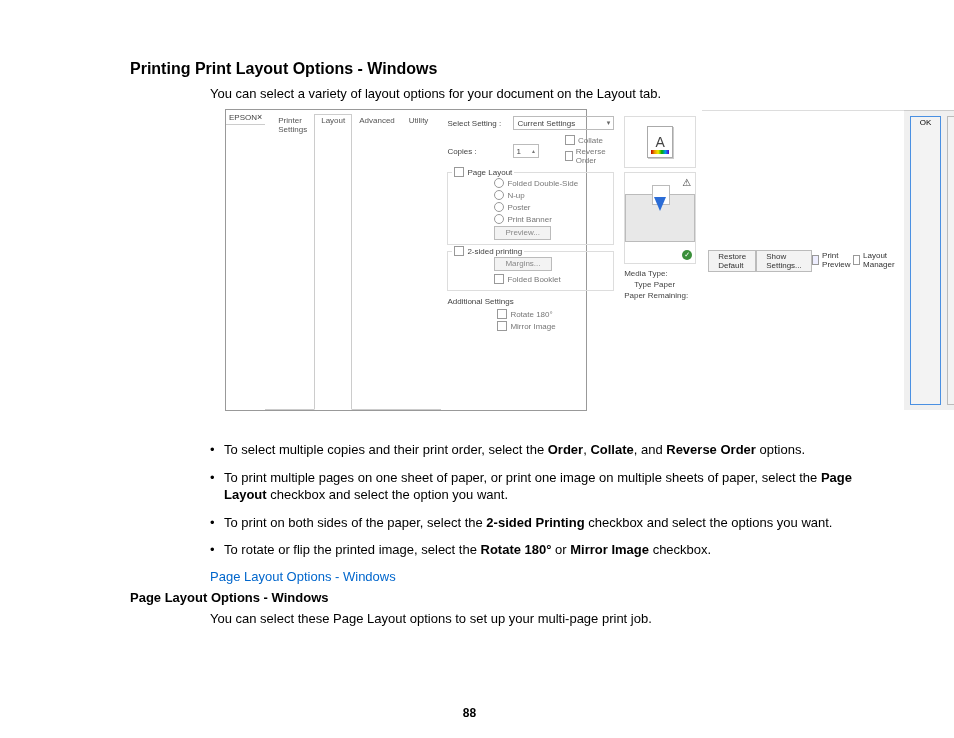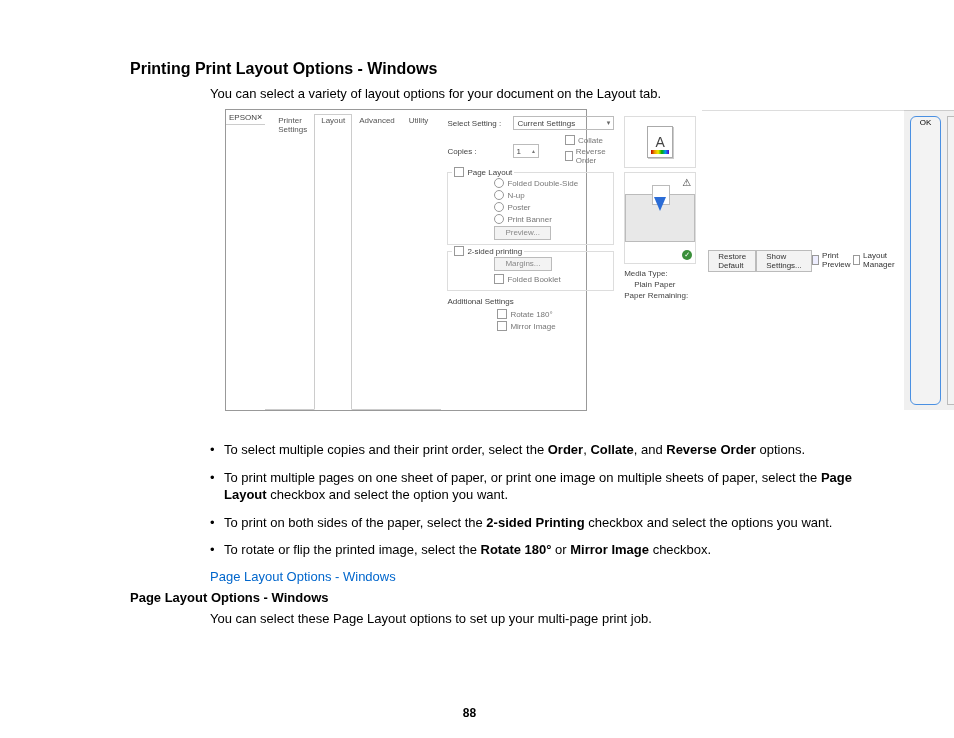--- a/index.html
+++ b/index.html
@@ -202,21 +202,21 @@
     color: #333;
   }
   .footer-bar {
     background: #f0f0f0;
     padding: 5px 6px;
     display: flex;
     justify-content: flex-end;
     gap: 6px;
     border-top: 1px solid #ccc;
   }
-  .footer-bar .btn.ok { border-color: #4a90e2; color:#000;border-radius:6px; }
+  .footer-bar .btn.ok { border-color: #4a90e2; color:#000; }
 
   
   ul.bullets { list-style: none; padding: 0; margin: 0; }
   ul.bullets > li { position: relative; padding-left: 14px; margin-bottom: 10px; line-height: 1.35; }
   ul.bullets > li::before { content: "•"; position: absolute; left: 0; top: 0; }
   a.link { color: #0066cc; text-decoration: none; }
   .parent-line { margin: 6px 0 12px 0; }
   .parent-line b { color: #000; }
   h3 {
     font-size: 13px;
@@ -331,21 +331,21 @@
           </div>
           <div class="printer-box">
             <div class="printer">
               <div class="arrow-down"></div>
             </div>
             <span class="warn-tr">⚠</span>
             <span class="ok-check">✓</span>
           </div>
           <div class="media-info">
             <div><span>Media Type:</span></div>
-            <div style="padding-left:10px"><span>Plain Paper</span></div>
+            <div style="padding-left:10px"><span>Type Paper</span></div>
             <div><span>Paper Remaining:</span></div>
           </div>
         </div>
       </div>
 
       <div class="bottom-bar">
         <span class="btn">Restore Default</span>
         <span style="flex:0.3"></span>
         <span class="btn">Show Settings...</span>
         <div class="chk" style="color:#333">

